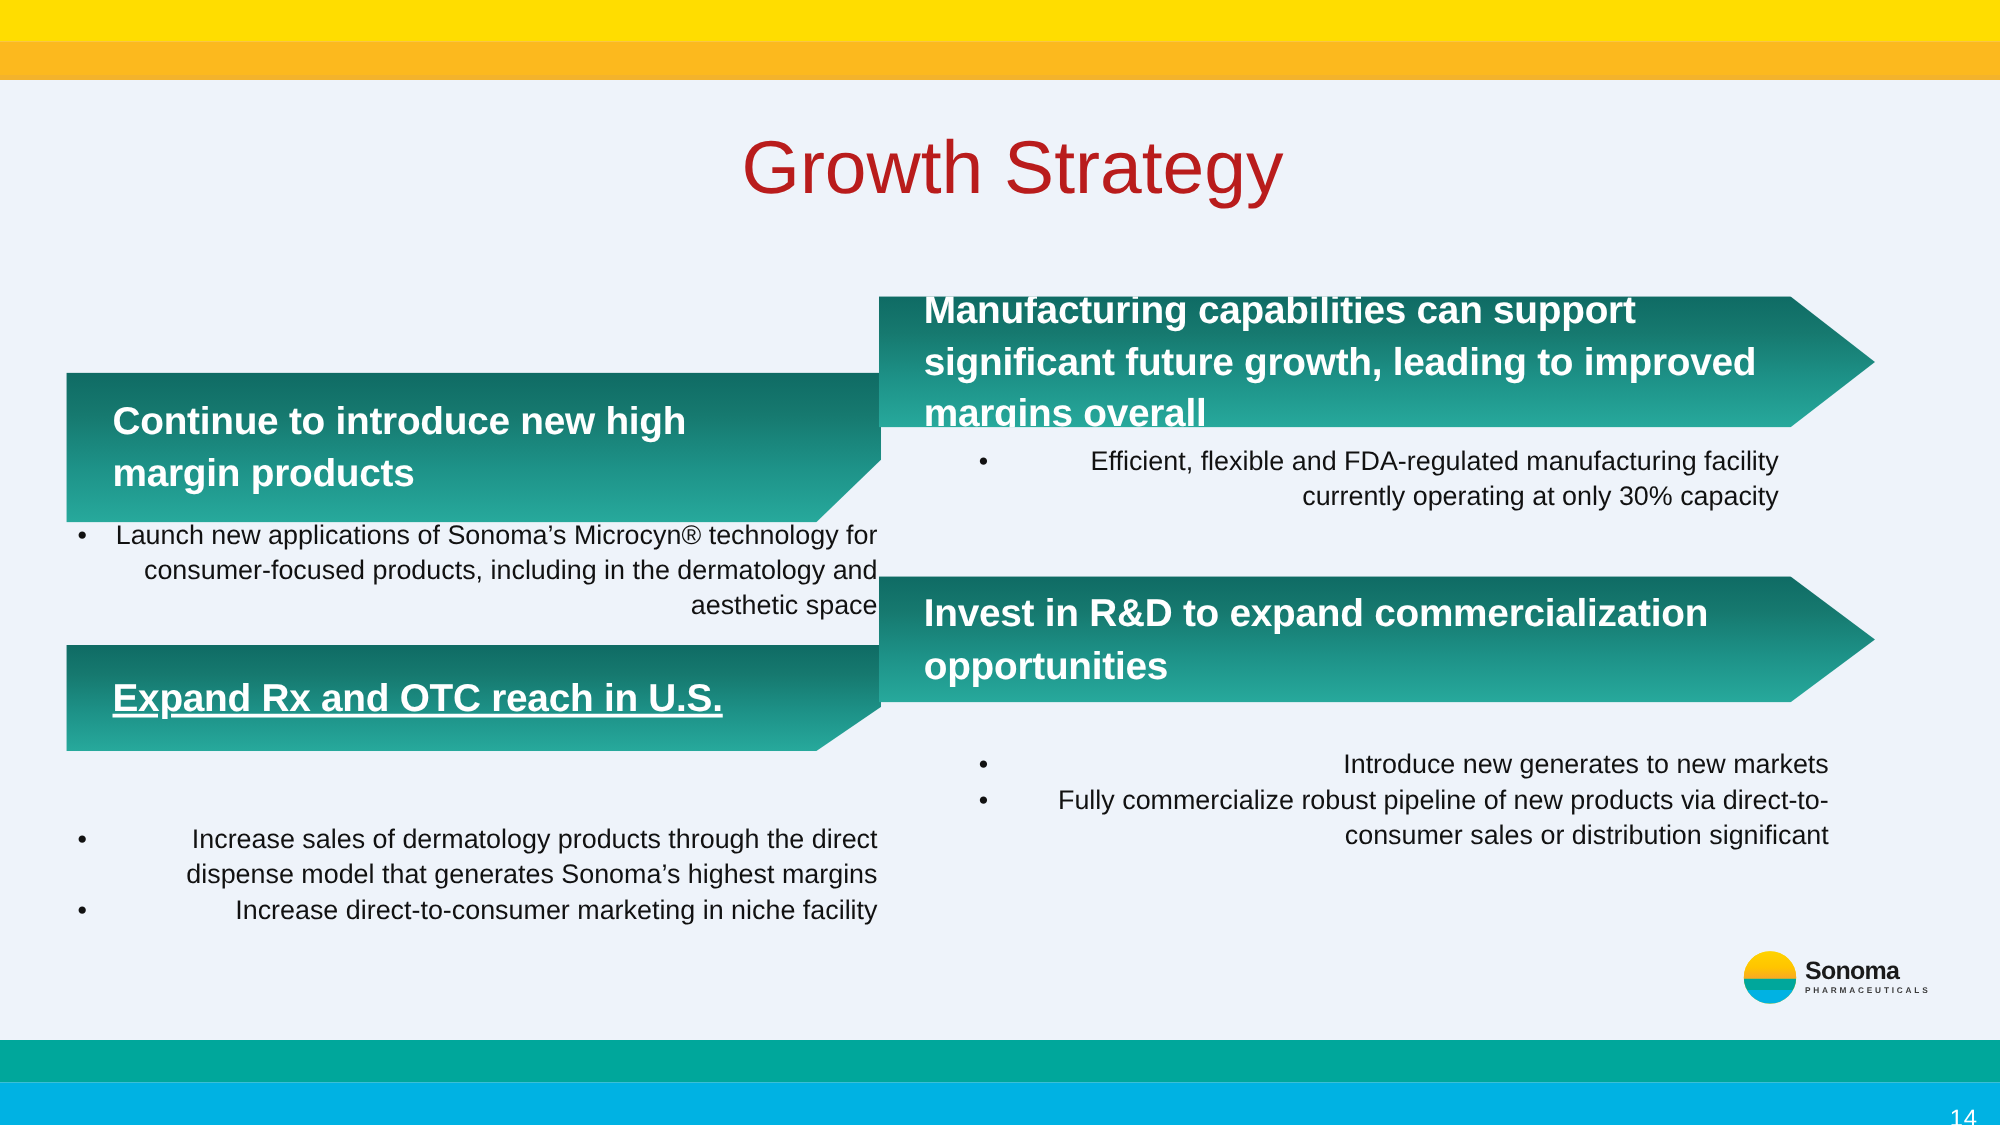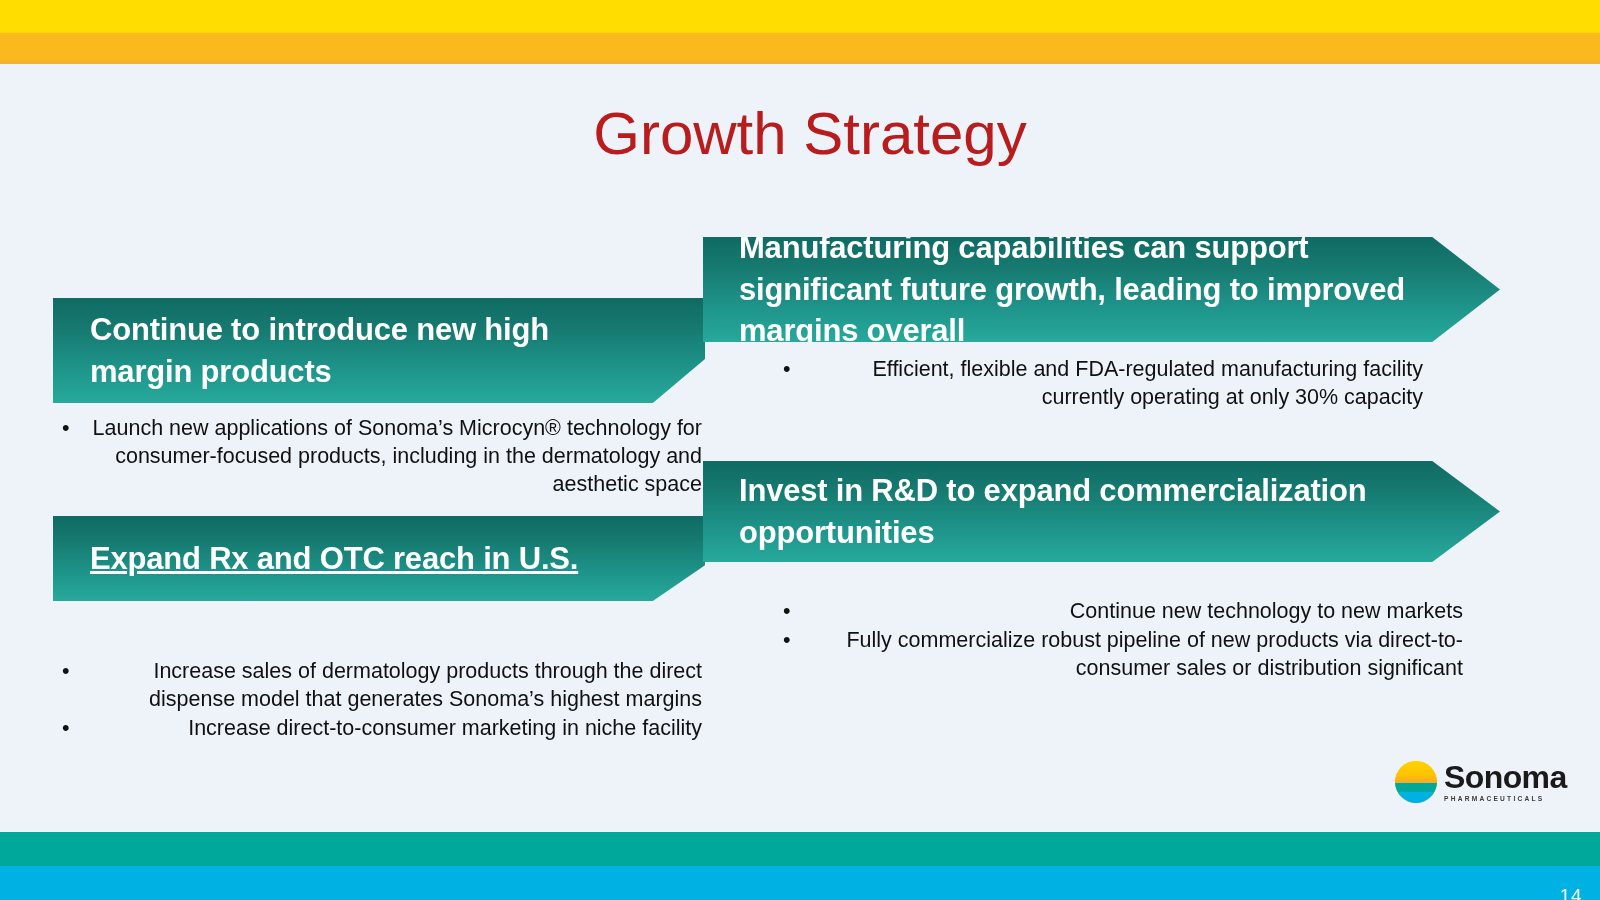--- a/index.html
+++ b/index.html
@@ -98,21 +98,21 @@
   }
   
   .banner-right {
     clip-path: polygon(0 0, 91.5% 0, 100% 50%, 91.5% 100%, 0 100%);
     padding-left: 36px;
     padding-right: 80px;
   }
 
   #banner-continue {
     left: 53px; top: 298px;
-    width: 652px; height: 105px;
+    width: 652px; height: 120px;
   }
   #banner-expand {
     left: 53px; top: 516px;
     width: 652px; height: 85px; text-decoration: underline;
   }
   #banner-manufacturing {
     left: 703px; top: 237px;
     width: 797px; height: 105px;
   }
   #banner-invest {
@@ -180,21 +180,21 @@
     position: absolute; left: 0; top: 74%; width: 100%; height: 26%;
     background: #00b2e3;
   }
   .logo-wordmark {
     margin-left: 7px;
     display: flex;
     flex-direction: column;
     justify-content: center;
   }
   .logo-name {
-    font-size: 32px;
+    font-size: 20px;
     font-weight: bold;
     color: #1a1a1a;
     letter-spacing: -0.6px;
     line-height: 1.0;
   }
   .logo-sub {
     font-size: 6.6px;
     font-weight: bold;
     color: #3a3a3a;
     letter-spacing: 2.25px;
@@ -249,21 +249,21 @@
   </div>
 </div>
 
 <div class="banner banner-right" id="banner-invest">
   <div class="banner-text">Invest in R&amp;D to expand commercialization opportunities</div>
 </div>
 
 <div class="bullets" id="bullets-invest">
   <div class="bullet-row">
     <span class="bullet-dot">•</span>
-    <span class="bullet-body">Continue new technology to new markets</span>
+    <span class="bullet-body">Introduce new generates to new markets</span>
   </div>
   <div class="bullet-row">
     <span class="bullet-dot">•</span>
     <span class="bullet-body">Fully commercialize robust pipeline of new products via direct-to-consumer sales or distribution significant</span>
   </div>
 </div>
 
 <div class="logo">
   <div class="logo-mark">
     <div class="seg-yellow"></div>

